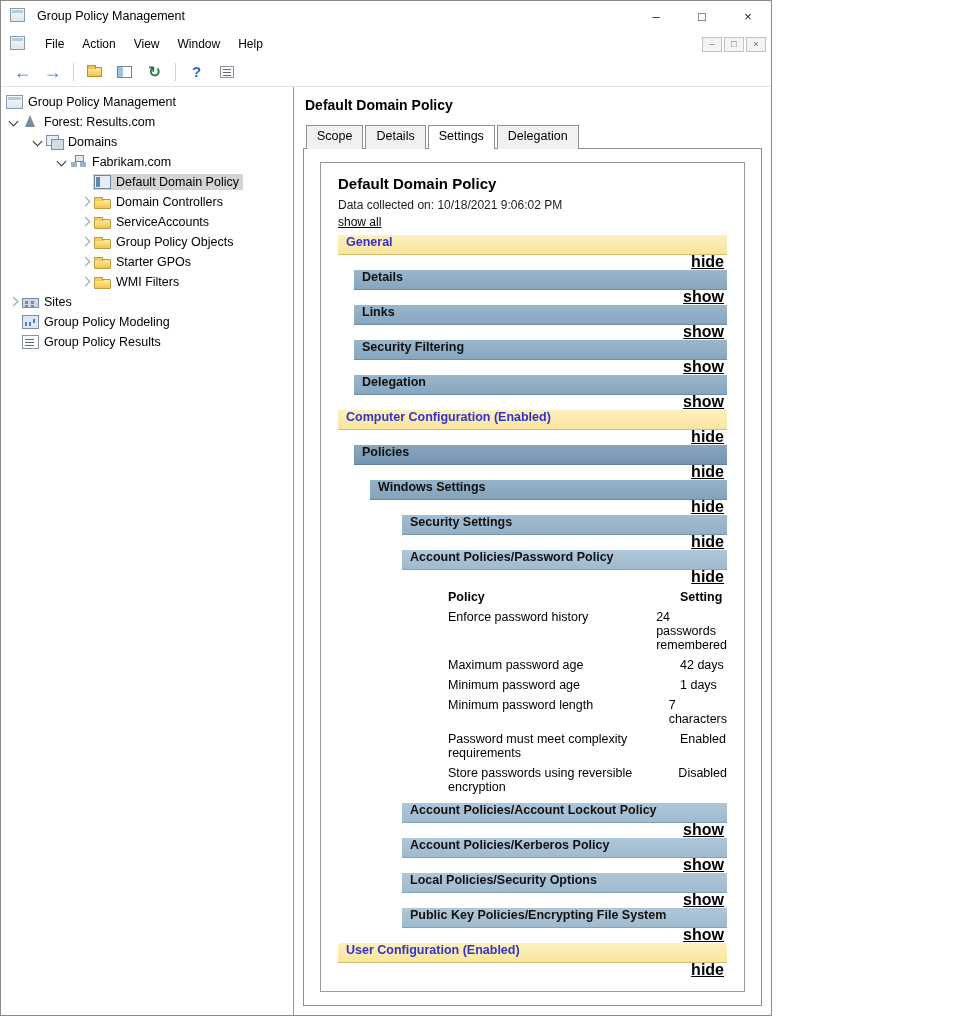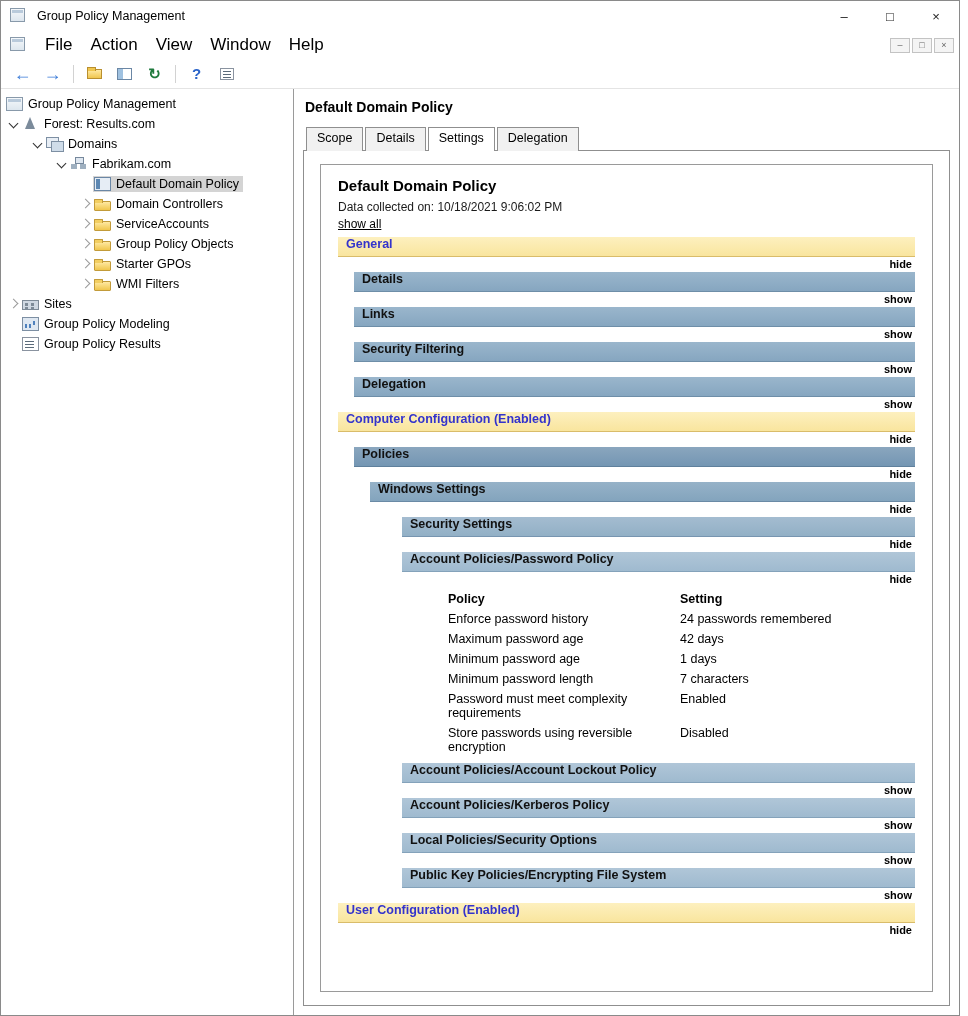--- a/index.html
+++ b/index.html
@@ -1,31 +1,31 @@
 <!DOCTYPE html>
 <html><head>
 <meta charset="utf-8">
 <style>
   * { margin:0; padding:0; box-sizing:border-box; }
   html,body { width:968px; height:1016px; overflow:hidden; }
   body { font-family:"Liberation Sans", sans-serif; font-size:13px; color:#000; background:#fff; }
 
-  .window { width:960px; height:1016px; border:1px solid #8a8a8a; display:flex; flex-direction:column; background:#fff; }
+  .window { width:772px; height:1016px; border:1px solid #8a8a8a; display:flex; flex-direction:column; background:#fff; }
 
   
   .titlebar { flex:0 0 30px; display:flex; align-items:center; }
   .titlebar .app-icon-box { margin:0 7px 0 9px; }
   .titlebar .title { font-size:12.5px; }
   .win-controls { margin-left:auto; display:flex; height:100%; }
   .tb-btn { width:46px; display:flex; align-items:center; justify-content:center; font-size:13px; color:#222; cursor:default; }
 
   
   .menubar { flex:0 0 26px; display:flex; align-items:center; padding-left:6px; }
   .menubar .menu-icon-box { margin:0 6px 0 3px; }
-  .menu-item { padding:4px 9px; font-size:17px; cursor:default; }
+  .menu-item { padding:4px 9px; font-size:12px; cursor:default; }
   .mdi-controls { margin-left:auto; display:flex; gap:2px; padding-right:5px; }
   .mdi-btn { width:20px; height:15px; border:1px solid #c3c3c3; background:#f4f4f4; font-size:9px; line-height:12px; text-align:center; color:#666; }
 
   
   .toolbar { flex:0 0 30px; display:flex; align-items:center; gap:3px; padding-left:8px; border-bottom:1px solid #e4e4e4; }
   .tool-btn { width:27px; height:24px; display:flex; align-items:center; justify-content:center; }
   .tool-sep { width:1px; height:18px; background:#d2d2d2; margin:0 4px; }
   .tool-ic { font-size:15px; font-weight:bold; line-height:1; position:relative; display:inline-block; }
   .ic-back-arrow, .ic-forward-arrow { color:#3f7ed8; font-size:18px; }
   .ic-refresh { color:#1f7a3d; font-size:15px; }
@@ -86,21 +86,21 @@
 
   
   .section .band { height:20px; display:flex; align-items:flex-start; padding:0 8px; font-weight:bold; font-size:12.5px; border-bottom:1px solid; color:#111; }
   .band.yellow { background:linear-gradient(#fdf0bf,#f9e59e); border-color:#d9bc6a; color:#3333cc; }
   .band.b0 { background:linear-gradient(#9ab6cc,#86a6c0); border-color:#6e8ea8; }
   .band.b1 { background:linear-gradient(#8aa6be,#7496b3); border-color:#5f809c; }
   .band.b2 { background:linear-gradient(#96b2c8,#83a4bd); border-color:#6a8aa5; }
   .band.b3 { background:linear-gradient(#a4bcd0,#92b0c6); border-color:#7795b0;margin-left:16px; }
   .band.b4 { background:linear-gradient(#b0c6d8,#9fbacf); border-color:#84a2ba; }
   .linkrow { text-align:right; padding:1px 3px 1px 0; height:15px; line-height:12px; }
-  .linkrow a { font-size:11px; font-weight:bold; color:#000; cursor:pointer; }
+  .linkrow a { font-size:16px; font-weight:bold; color:#000; text-decoration:underline; cursor:pointer; }
   .lv0 { margin-left:0; } .lv1 { margin-left:16px; } .lv2 { margin-left:32px; }
   .lv3 { margin-left:48px; } .lv4 { margin-left:64px; }
 
   
   .pol-table { margin:2px 0 6px 110px; font-size:12.5px; }
   .pt-row { display:flex; }
   .pt-row > div:first-child { width:232px; padding:3px 10px 3px 0; }
   .pt-row > div:last-child { flex:1; padding:3px 0; }
   .pt-head { font-weight:bold; }
 

